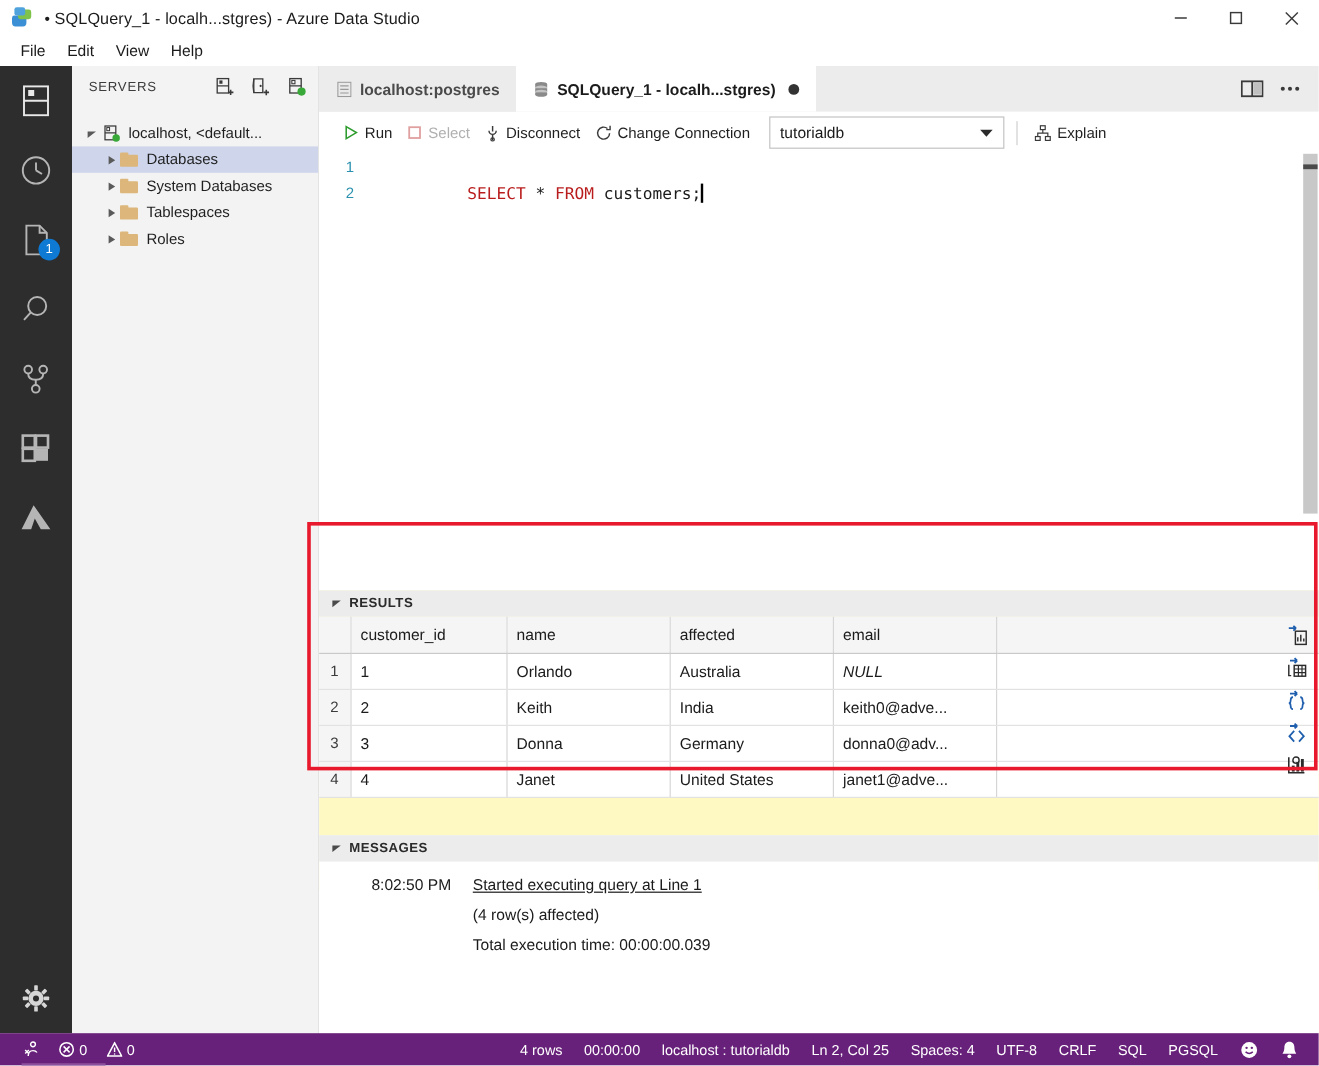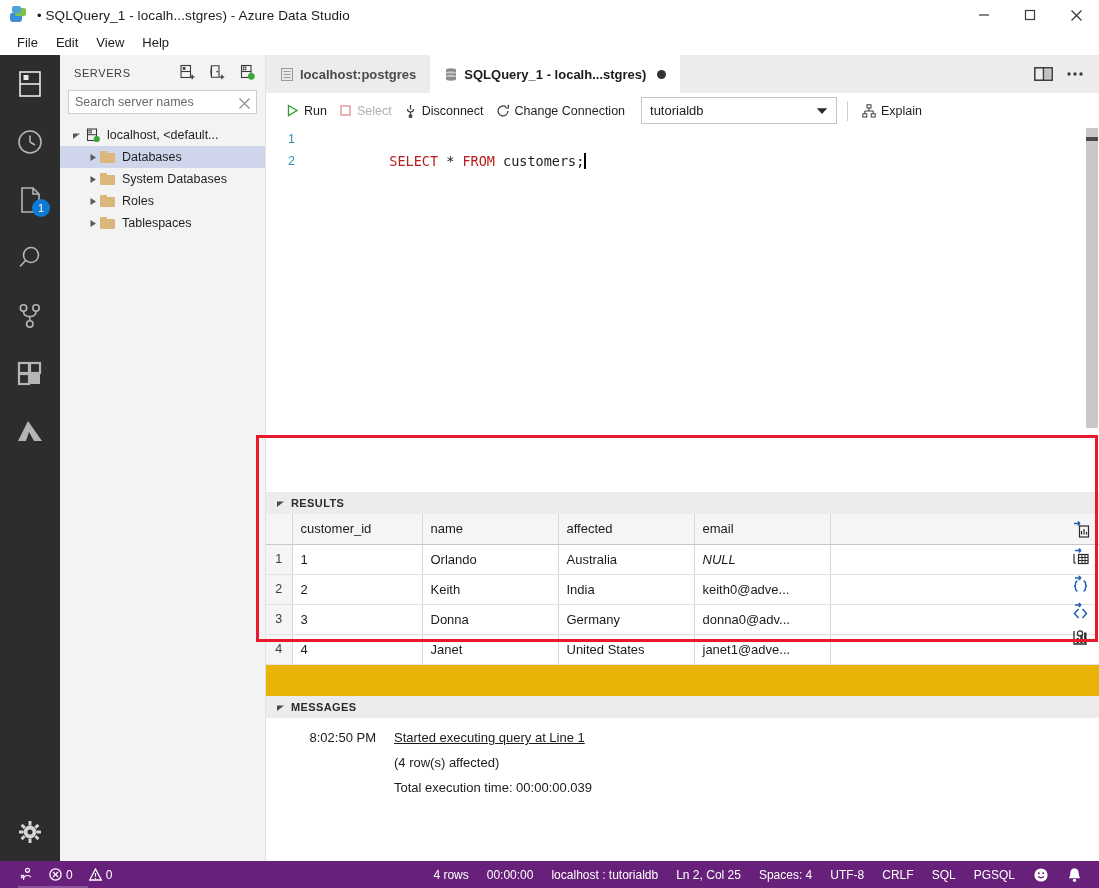--- a/index.html
+++ b/index.html
@@ -172,21 +172,21 @@
   }
   .editor-scroll .thumb {
     position: absolute; top: 0; left: 1px; width: 12px; height: 300px; background: #c8c8c8;
   }
   .editor-scroll .mark {
     position: absolute; top: 9px; left: 1px; width: 12px; height: 4px; background: #4a4a4a;
   }
 
   
   .results-panel {
-    position: absolute; top: 437px; left: 0; width: 833px; height: 250px; background: #eab308;
+    position: absolute; top: 437px; left: 0; width: 833px; height: 250px; background: #fef9c3;
   }
   .panel-head {
     height: 22px; background: #ececec; display: flex; align-items: center; padding-left: 10px;
     gap: 6px;
   }
   .panel-head .ttl { font-size: 11px; font-weight: bold; color: #2b2b2b; letter-spacing: 0.4px; }
   .grid { width: 100%; border-collapse: collapse; table-layout: fixed; background: #fff; }
   .grid th, .grid td {
     font-size: 13px; color: #1b1b1b; text-align: left; font-weight: normal;
     padding: 0 0 0 8px; height: 30px; vertical-align: middle;
@@ -374,31 +374,20 @@
         <div class="sb-act">
           <svg width="17" height="17" viewBox="0 0 17 17">
             <rect x="2.5" y="1.5" width="9.5" height="12" fill="none" stroke="#3a3a3a" stroke-width="1.1"></rect>
             <line x1="2.5" y1="7.5" x2="12" y2="7.5" stroke="#3a3a3a" stroke-width="1.1"></line>
             <rect x="4.2" y="3" width="2.6" height="2.8" fill="none" stroke="#3a3a3a" stroke-width="0.9"></rect>
             <circle cx="12.3" cy="12.3" r="3.4" fill="#38a838"></circle>
           </svg>
         </div>
       </div>
     </div>
-    <div class="search-wrap">
-      <div class="search-box">
-        <input type="text" placeholder="Search server names" style="">
-        <span class="search-clear">
-          <svg width="13" height="13" viewBox="0 0 13 13">
-              <line x1="1.5" y1="1.5" x2="11.5" y2="11.5" stroke="#8a8a8a" stroke-width="1.1"></line>
-              <line x1="11.5" y1="1.5" x2="1.5" y2="11.5" stroke="#8a8a8a" stroke-width="1.1"></line>
-            </svg>
-        </span>
-      </div>
-    </div>
 
     <div class="tree">
       <div class="tree-row" style="padding-left:8px;">
         <span class="twisty">
           <svg width="9" height="9" viewBox="0 0 9 9">
               <path d="M1 2.5 L8 2.5 L1 8 Z" fill="#5a5a5a"></path>
             </svg>
         </span>
         <span class="srv-icon">
           <svg width="15" height="15" viewBox="0 0 15 15">
@@ -431,31 +420,31 @@
         <span>System Databases</span>
       </div>
 
       <div class="tree-row" style="padding-left:24px;">
         <span class="twisty">
           <svg width="9" height="9" viewBox="0 0 9 9">
               <path d="M2.5 1 L2.5 8 L8 4.5 Z" fill="#5a5a5a"></path>
             </svg>
         </span>
         <span class="folder"></span>
-        <span>Roles</span>
+        <span>Tablespaces</span>
       </div>
 
       <div class="tree-row" style="padding-left:24px;">
         <span class="twisty">
           <svg width="9" height="9" viewBox="0 0 9 9">
               <path d="M2.5 1 L2.5 8 L8 4.5 Z" fill="#5a5a5a"></path>
             </svg>
         </span>
         <span class="folder"></span>
-        <span>Tablespaces</span>
+        <span>Roles</span>
       </div>
     </div>
   </div>
 
   <div class="editor-area">
 
     <div class="tabbar">
       <div class="tab inactive">
         <span class="tab-icon">
           <svg width="12" height="13" viewBox="0 0 12 13">

